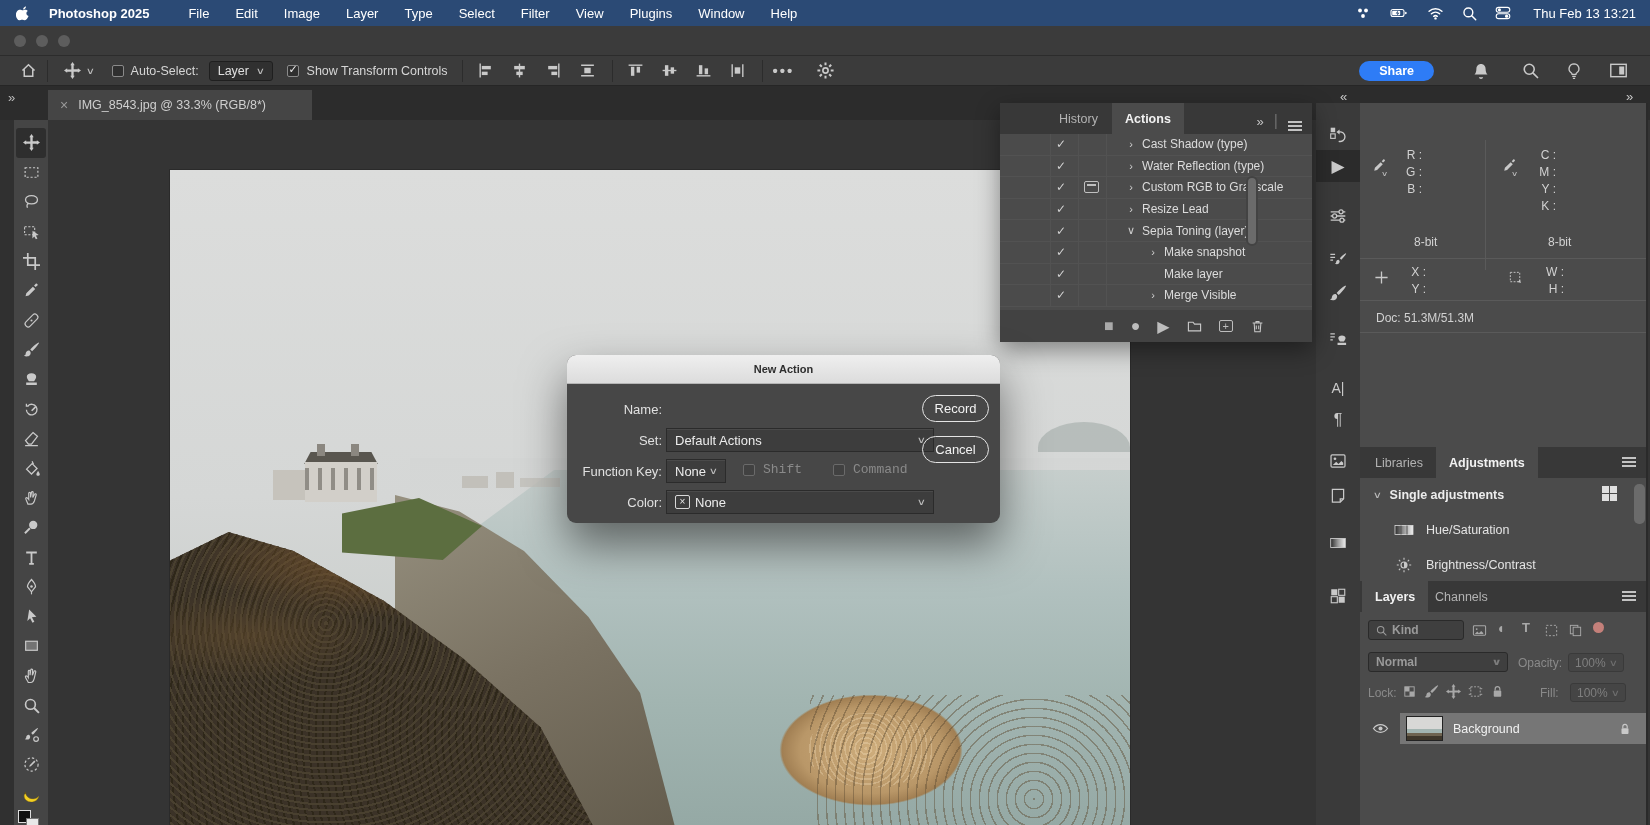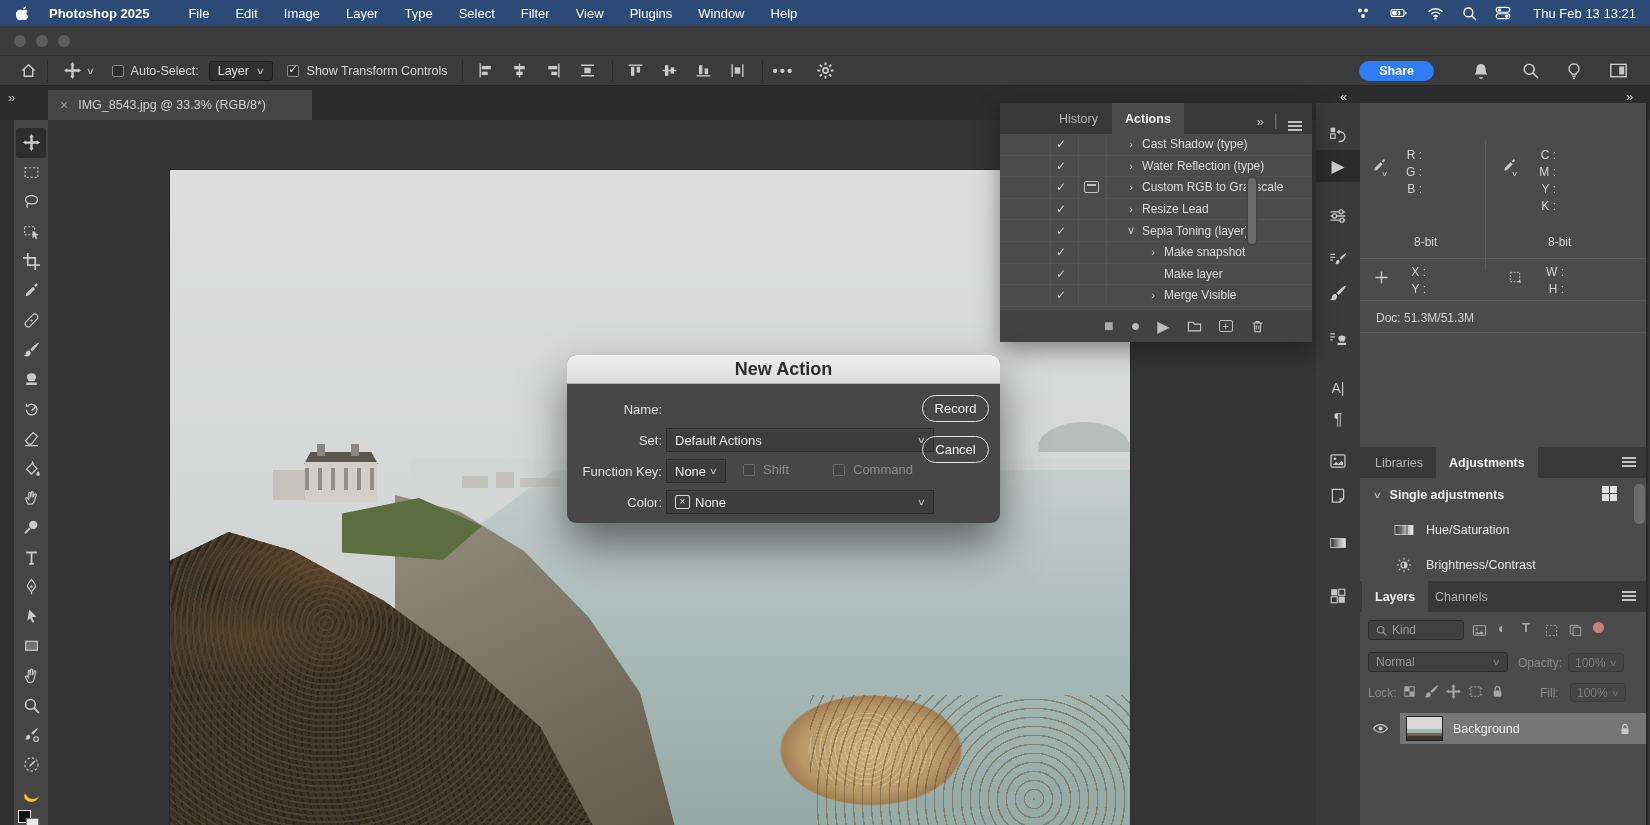--- a/index.html
+++ b/index.html
@@ -131,39 +131,39 @@
   .small-ic { width:15px; height:15px; }
 
   
   .adj-row { position:absolute; display:flex; align-items:center; gap:12px; color:#e4e4e4; font-size:12.5px; }
   .adj-row svg { width:20px; height:16px; }
   .grid4 { width:15px; height:15px; display:grid; grid-template-columns:7px 7px; gap:1px; }
   .grid4 i { background:#e0e0e0; width:7px; height:7px; }
   .scrollthumb { position:absolute; width:11px; background:#6b6b6b; border-radius:5px; }
 
   
-  .field { background:#3f3f3f; border:1px solid #2a2a2a; border-radius:3px; color:#9a9a9a; font-size:12px; display:flex; align-items:center; padding:0 7px; height:20px; }
+  .field { background:#3f3f3f; border:1px solid #2a2a2a; border-radius:3px; color:#9a9a9a; font-size:12px; display:flex; align-items:center; padding:0 7px; height:20px;font-weight:bold; }
   .dimtx { color:#8a8a8a; font-size:12px; }
   .dimbox { background:#454545; border:1px solid #3a3a3a; border-radius:3px; color:#7f7f7f; font-size:12px; height:19px; display:flex; align-items:center; padding:0 6px; }
   .lrow-ic { width:15px; height:15px; color:#a8a8a8; }
   #layer-row { position:absolute; left:40px; right:0; height:31px; background:#767676; display:flex; align-items:center; }
   #layer-thumb { width:37px; height:25px; margin-left:6px; border:1px solid #222;
       background:linear-gradient(180deg,#d8d8d6 0 52%,#a2b4b0 52% 68%,#6e6350 68% 84%,#3e362a 84% 100%); }
   #layer-row .lname { color:#f2f2f2; font-size:12.5px; margin-left:10px; flex:1; }
 
   
   #dialog { left:567px; top:355px; width:433px; height:168px; z-index:10; border-radius:9px; box-shadow:0 22px 45px rgba(0,0,0,.5); background:#474747; }
-  #dialog .dtitle { position:absolute; left:0; top:0; right:0; height:29px; background:linear-gradient(#efefef,#dcdcdc); border-radius:9px 9px 0 0; display:flex; align-items:center; justify-content:center; color:#2e2e2e; font-size:18px; font-weight:bold; border-bottom:1px solid #b5b5b5; }
+  #dialog .dtitle { position:absolute; left:0; top:0; right:0; height:29px; background:linear-gradient(#efefef,#dcdcdc); border-radius:9px 9px 0 0; display:flex; align-items:center; justify-content:center; color:#2e2e2e; font-size:11px; font-weight:bold; border-bottom:1px solid #b5b5b5; }
   .dlabel { position:absolute; width:95px; text-align:right; color:#e0e0e0; font-size:13px; }
   .dinput { position:absolute; left:99px; width:240px; height:25px; background:#3d3d3d; border:1px solid #4f86d8; box-shadow:0 0 0 1px #2e5ea8; color:#f2f2f2; font-size:13px; display:flex; align-items:center; padding:0 7px; }
   .caret { width:1px; height:15px; background:#fff; margin-left:1px; }
   .dselect { position:absolute; left:99px; width:268px; height:24px; background:#3d3d3d; border:1px solid #2b2b2b; box-shadow:inset 0 1px 0 rgba(255,255,255,.07); color:#ececec; font-size:13px; display:flex; align-items:center; padding:0 8px; }
   .dselect .chev { margin-left:auto; }
   .dselect.sm { width:60px; }
-  .gray { color:#8a8a8a; }
+  .gray { color:#8a8a8a;font-family:Liberation Mono, monospace; }
   .gcb { width:12px; height:12px; border:1px solid #6a6a6a; border-radius:2px; background:#414141; display:inline-block; }
   .pillbtn { position:absolute; left:355px; width:67px; height:27px; border:1.5px solid #e4e4e4; border-radius:14px; color:#f2f2f2; font-size:13px; display:flex; align-items:center; justify-content:center; background:rgba(0,0,0,0); }
   .colorbox { width:15px; height:14px; border:1px solid #d8d8d8; border-radius:2px; color:#e8e8e8; font-size:10px; line-height:12px; text-align:center; margin-right:5px; }
 
   .collapser { color:#c9c9c9; font-size:13px; z-index:6; }
 </style>
 </head>
 <body>
 
 <svg width="0" height="0" style="position:absolute">

